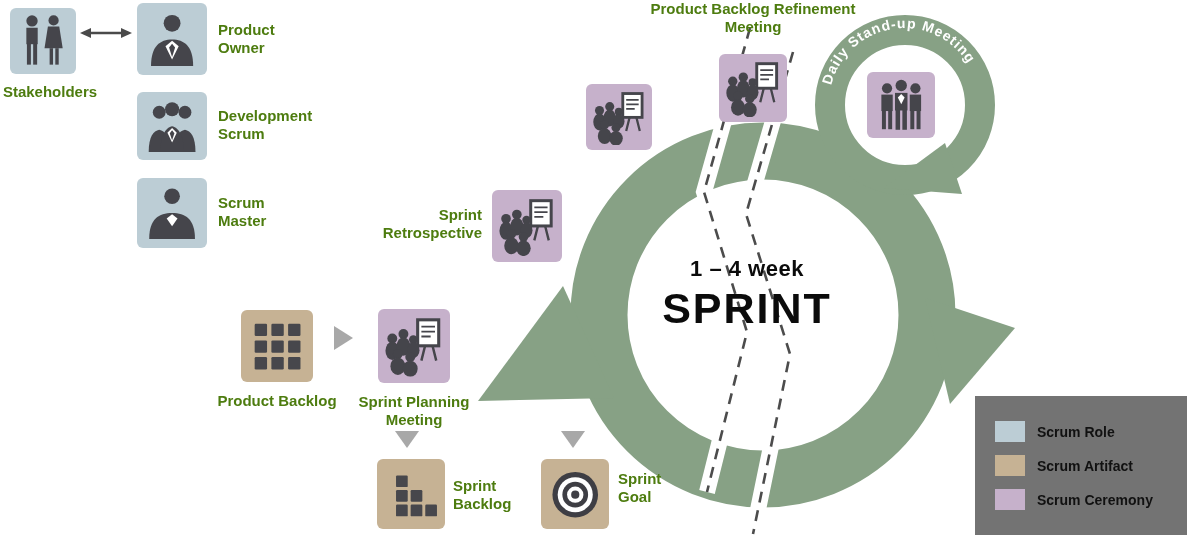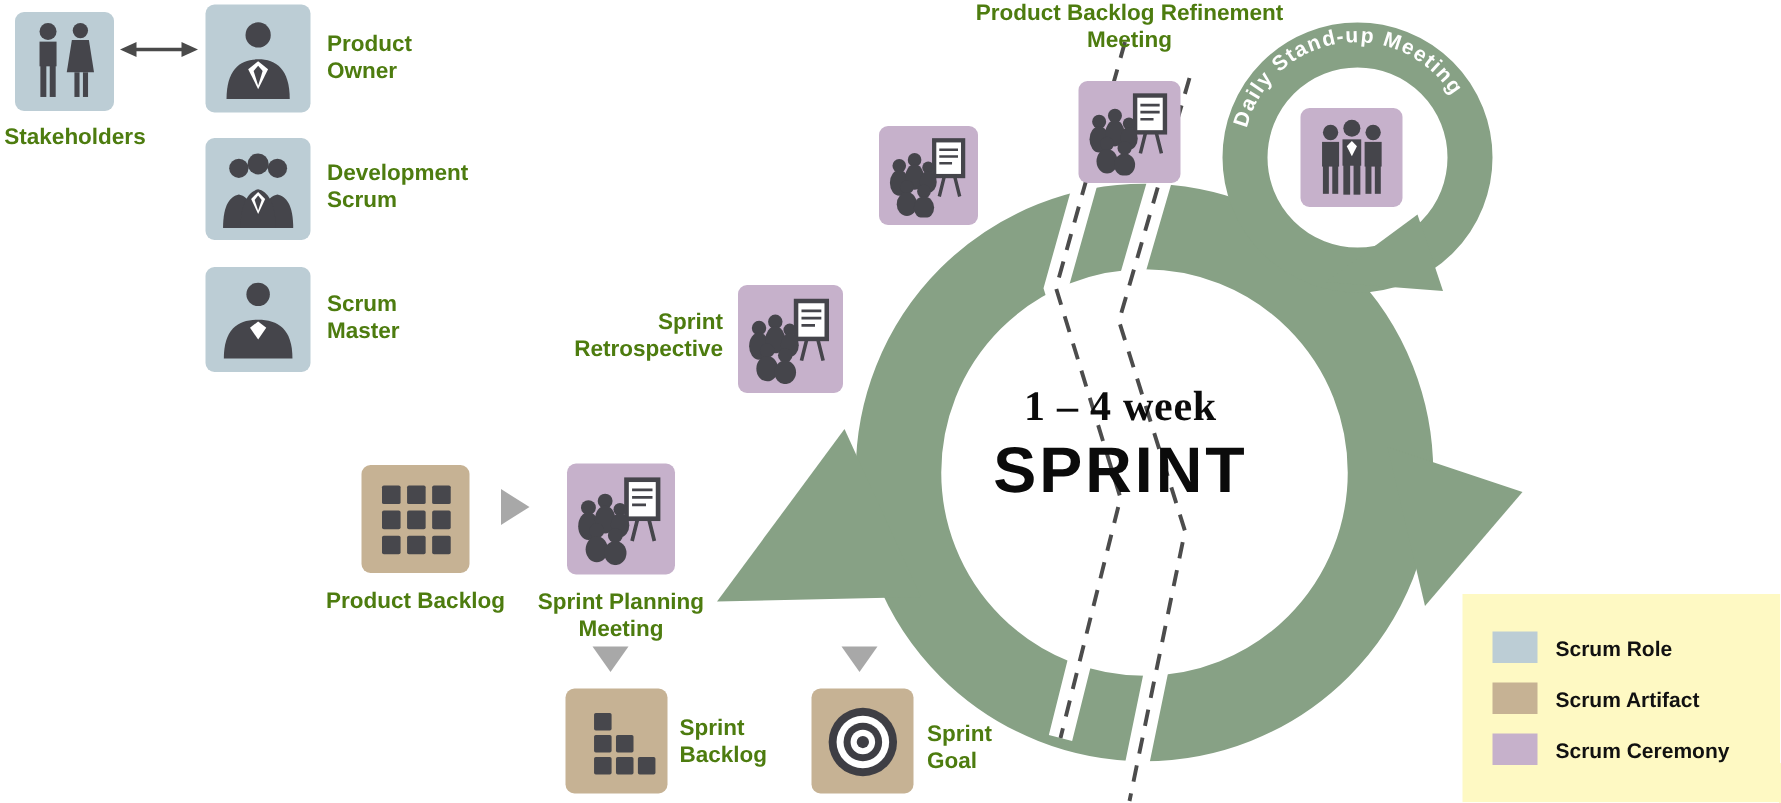--- a/index.html
+++ b/index.html
@@ -17,24 +17,24 @@
   .icon.ceremony{background:#c6b1cb;}
   .lbl{
     position:absolute;font-weight:700;font-size:15px;line-height:1.22;color:#4d7c0f;
   }
   .tri-right{position:absolute;width:0;height:0;border-top:12px solid transparent;
     border-bottom:12px solid transparent;border-left:19px solid #a8a8a8;}
   .tri-down{position:absolute;width:0;height:0;border-left:12px solid transparent;
     border-right:12px solid transparent;border-top:17px solid #a8a8a8;}
   .dbl{position:absolute;}
   .center-text{position:absolute;left:622px;top:256px;width:250px;text-align:center;color:#0b0b0b;}
-  .center-text .duration{font-size:28px;font-weight:700;letter-spacing:.5px;font-family:Liberation Serif, serif;}
+  .center-text .duration{font-size:22px;font-weight:700;letter-spacing:.5px;}
   .center-text .title{font-size:43px;font-weight:700;letter-spacing:2px;margin-top:2px;}
   .legend{
-    position:absolute;left:975px;top:396px;width:212px;height:139px;background:#fef9c3;
+    position:absolute;left:975px;top:396px;width:212px;height:139px;background:#737373;
     display:flex;flex-direction:column;justify-content:center;gap:13px;padding-left:20px;box-sizing:border-box;
   }
   .legend-item{display:flex;align-items:center;gap:12px;}
   .swatch{width:30px;height:21px;display:inline-block;}
   .legend-label{font-weight:700;font-size:14px;color:#111;}
   .arc-text{font-family:"Liberation Sans", sans-serif;}
 </style>
 </head>
 <body>
 
@@ -240,21 +240,21 @@
   <div class="tri-down" style="left:395px;top:431px"></div>
   <div class="tri-down" style="left:561px;top:431px"></div>
 
   <div class="lbl" style="left:0;top:83px;width:100px;text-align:center">Stakeholders</div>
   <div class="lbl" style="left:218px;top:21px;width:92px">Product Owner</div>
   <div class="lbl" style="left:218px;top:107px;width:120px">Development Scrum</div>
   <div class="lbl" style="left:218px;top:194px;width:80px">Scrum Master</div>
   <div class="lbl" style="left:207px;top:392px;width:140px;text-align:center">Product Backlog</div>
   <div class="lbl" style="left:339px;top:393px;width:150px;text-align:center">Sprint Planning Meeting</div>
   <div class="lbl" style="left:453px;top:477px;width:72px">Sprint Backlog</div>
-  <div class="lbl" style="left:618px;top:481px;width:55px">Sprint Goal</div>
+  <div class="lbl" style="left:618px;top:470px;width:55px">Sprint Goal</div>
   <div class="lbl" style="left:382px;top:206px;width:100px;text-align:right">Sprint Retrospective</div>
   <div class="lbl" style="left:648px;top:0;width:210px;text-align:center">Product Backlog Refinement Meeting</div>
 
   <div class="center-text">
     <div class="duration">1 – 4 week</div>
     <div class="title">SPRINT</div>
   </div>
 
   <div class="legend">
     <div class="legend-item">

